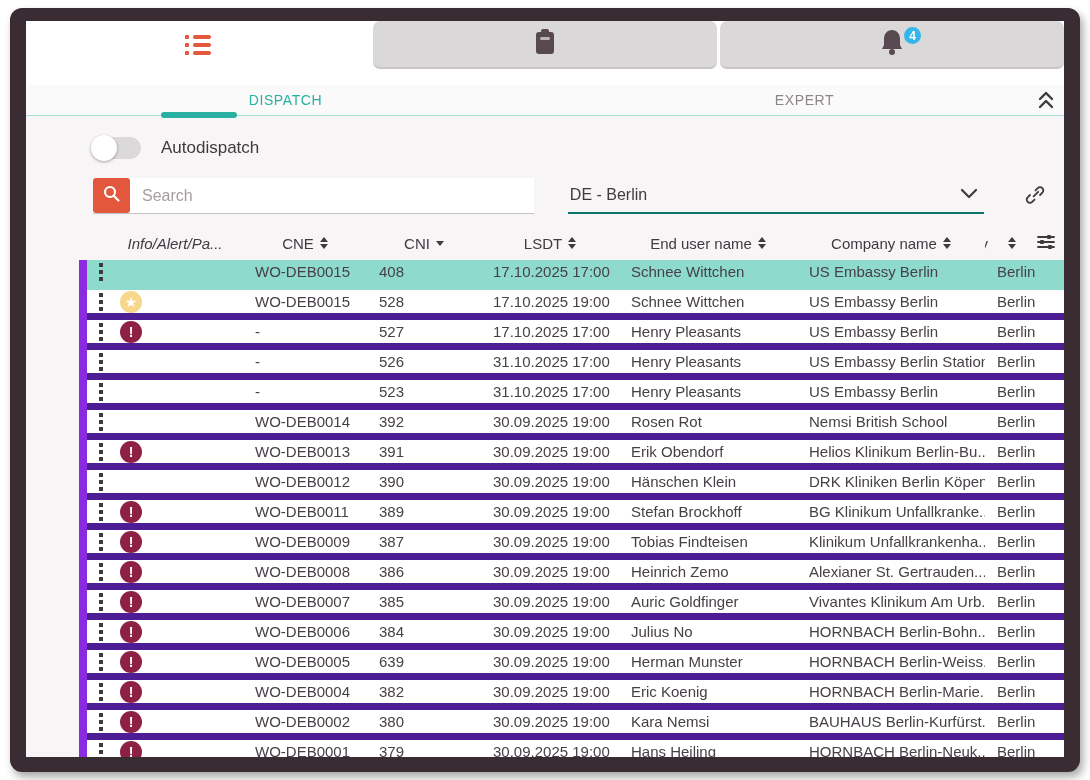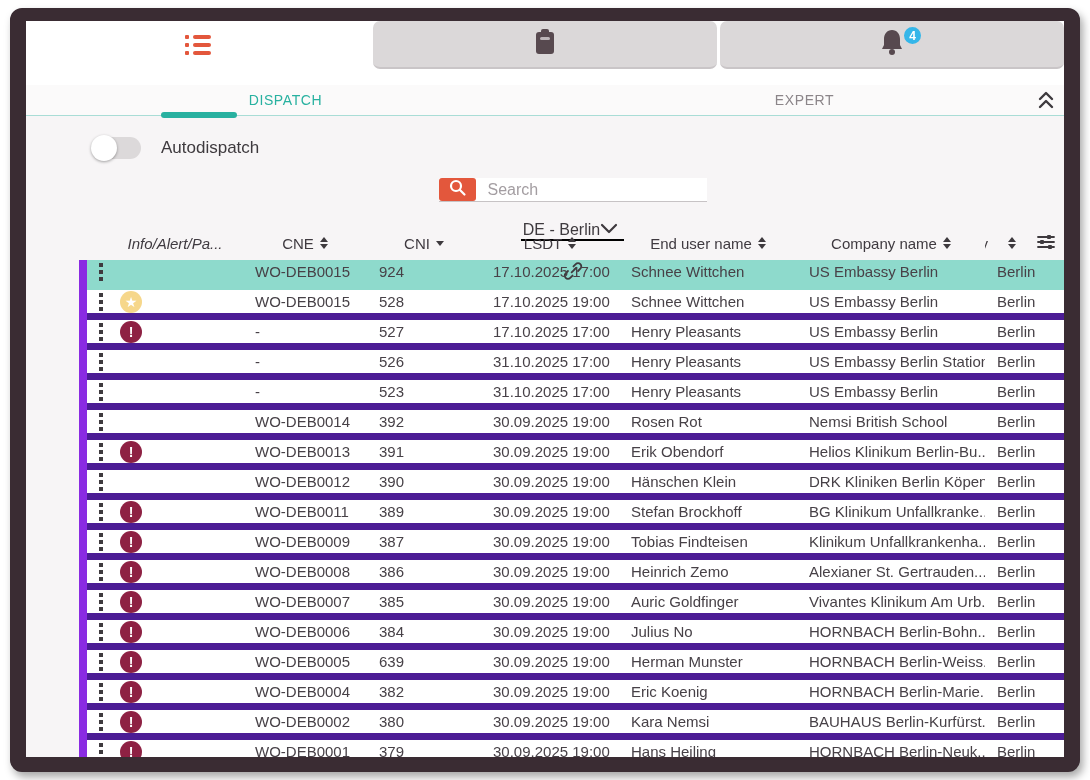--- a/index.html
+++ b/index.html
@@ -32,30 +32,30 @@
   .active-underline { position:absolute; bottom:-3px; left:calc(16.67% - 38px); width:76px; height:6px;
     border-radius:3px; background:#28b1a0; }
   .collapse-btn { position:absolute; right:8px; top:4px; cursor:pointer; }
   
   .content { background:#f7f5f6; height:calc(100% - 79px);padding-left:47px; }
   .auto-row { display:flex; align-items:center; gap:20px; padding:16px 0 0 20px; height:48px; }
   .toggle { width:48px; height:22px; background:#dcd9da; border-radius:11px; position:relative; cursor:pointer; }
   .toggle .knob { position:absolute; left:-2px; top:-2px; width:26px; height:26px; border-radius:50%;
     background:#fff; box-shadow:0 1px 3px rgba(0,0,0,.35); }
   .auto-label { font-size:17px; color:#3e3a3e; }
-  .filter-row { display:flex; align-items:center; padding:14px 12px 12px 20px; gap:19px; height:62px;flex-direction:column; }
+  .filter-row { display:flex; align-items:flex-end; padding:14px 12px 12px 20px; gap:34px; height:62px; }
   .search-group { flex:1.08; display:flex; align-items:stretch; height:36px; background:#fff;
     border-bottom:1px solid #c7c3c5; }
   .search-btn { width:37px; background:#e3573c; display:flex; align-items:center; justify-content:center;
     border-radius:3px; cursor:pointer; flex:none; }
   .search-input { flex:1; border:none; outline:none; background:transparent; padding:0 12px;
     font-size:16px; color:#3e3a3e; font-family:"Liberation Sans", sans-serif; }
   .search-input::placeholder { color:#a39da1; }
   .select-group { flex:1; display:flex; align-items:center; height:36px;
-    border-bottom:2px solid #000000; cursor:pointer; padding:0 6px 0 2px; }
+    border-bottom:2px solid #0f766e; cursor:pointer; padding:0 6px 0 2px; }
   .select-value { flex:1; font-size:16px; color:#3e3a3e; }
   .link-btn { width:34px; display:flex; align-items:center; justify-content:center; cursor:pointer; padding-bottom:4px; }
   
   .thead { display:grid; grid-template-columns:156px 124px 114px 138px 178px 188px 1fr;
     height:34px; align-items:center; margin:0 8px 0 14px; }
   .th { display:flex; align-items:center; justify-content:center; gap:6px;
     font-size:15px; color:#3f3a40; cursor:pointer; white-space:nowrap; overflow:hidden; }
   .th.first { justify-content:center; padding-left:20px;font-style:italic; }
   .th.last { justify-content:flex-end; gap:20px; }
   .sort { display:flex; flex-direction:column; gap:2px; }
@@ -232,21 +232,21 @@
     <div class="tbody">
         <div class="trow selected">
           <div class="cell-icons">
             <span class="kebab">
               <i></i>
               <i></i>
               <i></i>
             </span>
           </div>
           <div class="td">WO-DEB0015</div>
-          <div class="td">924</div>
+          <div class="td">408</div>
           <div class="td">17.10.2025 17:00</div>
           <div class="td">Schnee Wittchen</div>
           <div class="td">US Embassy Berlin</div>
           <div class="td">Berlin</div>
         </div>
         <div class="trow">
           <div class="cell-icons">
             <span class="kebab">
               <i></i>
               <i></i>

